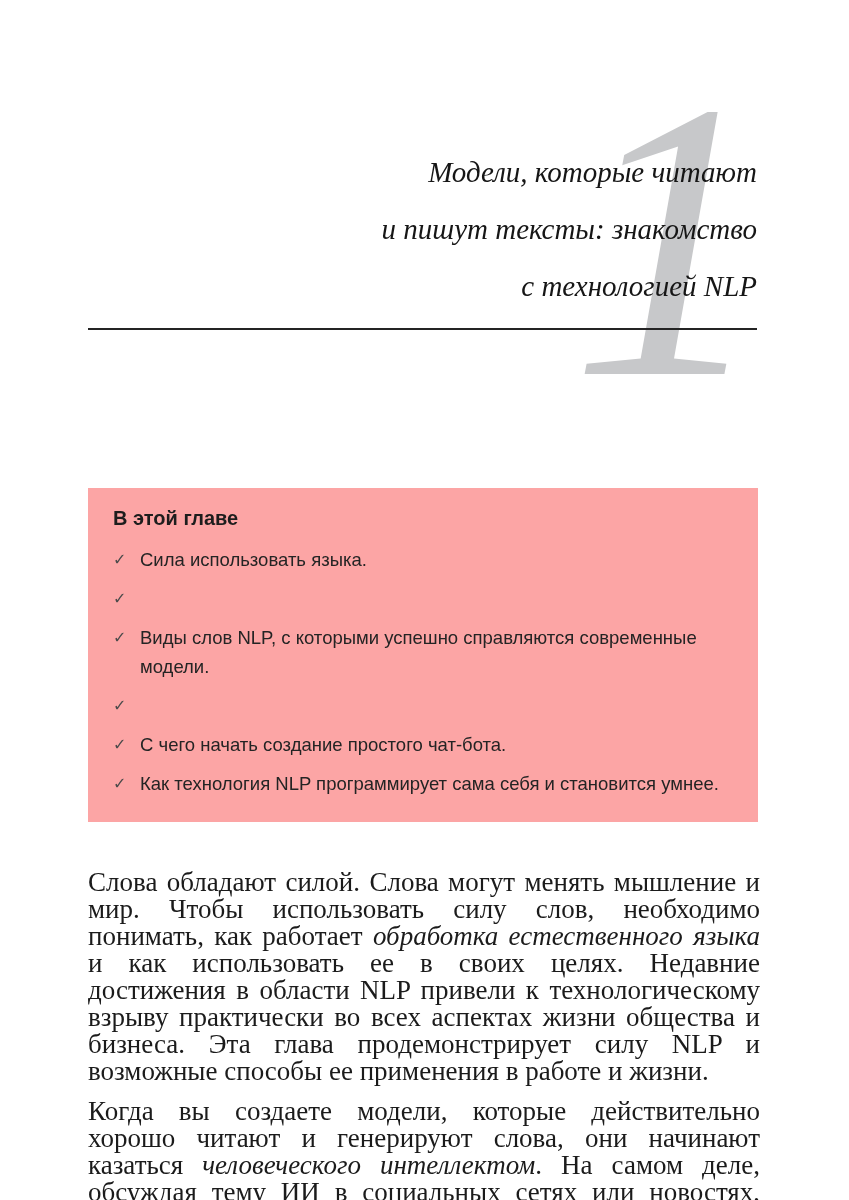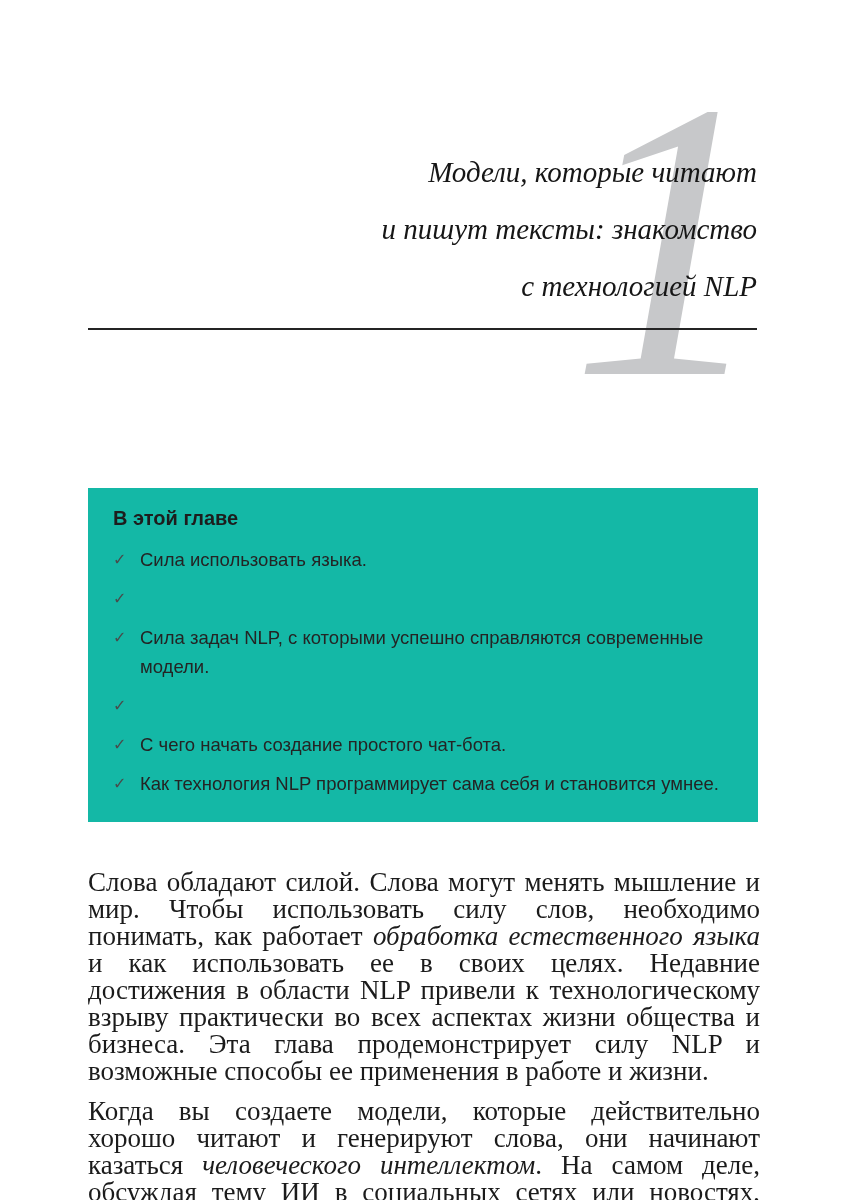--- a/index.html
+++ b/index.html
@@ -57,21 +57,21 @@
   }
 
   
   .summary-box {
     position: absolute;
     left: 88px;
     top: 488px;
     width: 670px;
     height: 334px;
     box-sizing: border-box;
-    background: #14b8a6;
+    background: #fca5a5;
     padding: 17px 28px 16px 25px;
     font-family: "Liberation Sans", sans-serif;
     color: #222222;
   }
   .summary-heading {
     margin: 0 0 14px 0;
     font-size: 20px;
     line-height: 26px;
     font-weight: bold;
     color: #1d1d1d;
@@ -138,21 +138,21 @@
     <ul class="summary-list">
       <li class="summary-item">
         <span class="check">✓</span>
         <span class="item-text">Сила использовать языка.</span>
       </li>
       <li class="summary-item">
         <span class="check">✓</span>
       </li>
       <li class="summary-item">
         <span class="check">✓</span>
-        <span class="item-text">Сила задач NLP, с которыми успешно справляются современные
+        <span class="item-text">Виды слов NLP, с которыми успешно справляются современные
 модели.</span>
       </li>
       <li class="summary-item">
         <span class="check">✓</span>
       </li>
       <li class="summary-item">
         <span class="check">✓</span>
         <span class="item-text">С чего начать создание простого чат-бота.</span>
       </li>
       <li class="summary-item">

